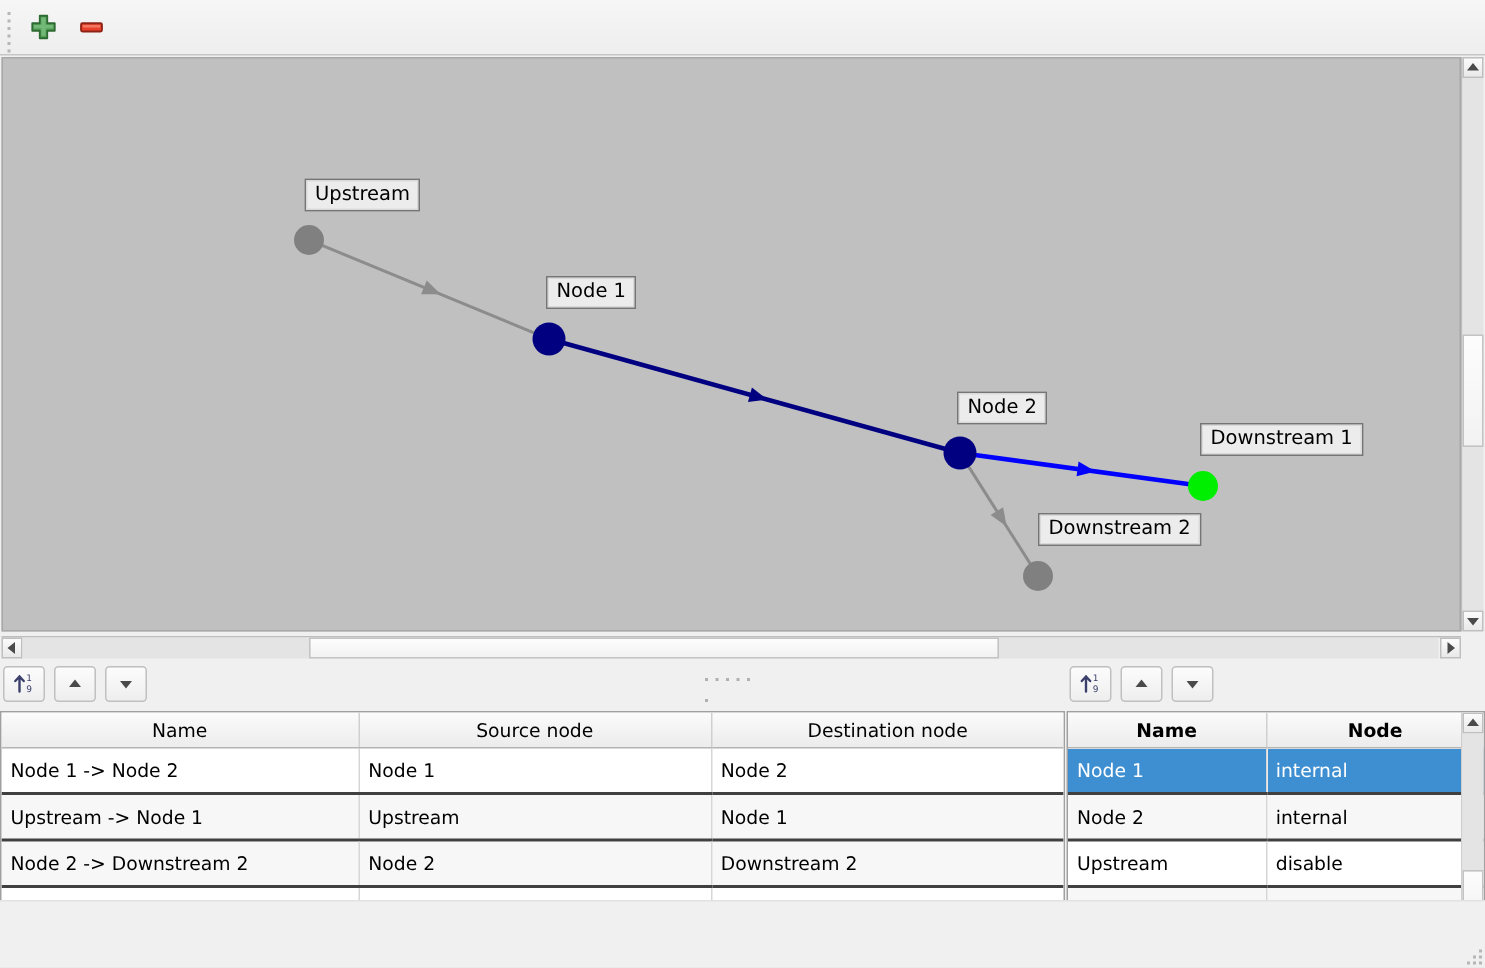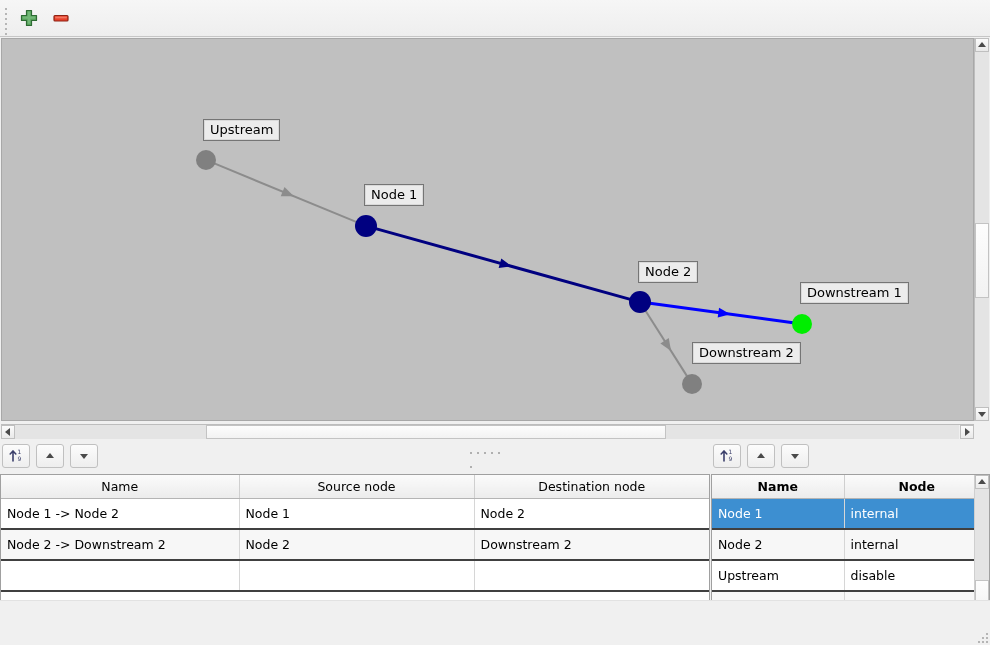--- a/index.html
+++ b/index.html
@@ -364,20 +364,25 @@
           <th style="border-right:none">Destination node</th>
         </tr>
       </thead>
       <tbody id="edges-body">
           <tr class="odd">
             <td>Node 1 -&gt; Node 2</td>
             <td>Node 1</td>
             <td style="border-right: none;">Node 2</td>
           </tr>
           <tr class="even">
+            <td>Upstream -&gt; Node 1</td>
+            <td>Upstream</td>
+            <td style="border-right: none;">Node 1</td>
+          </tr>
+          <tr class="even">
             <td>Node 2 -&gt; Downstream 2</td>
             <td>Node 2</td>
             <td style="border-right: none;">Downstream 2</td>
           </tr>
           <tr>
             <td class="empty-row"></td>
             <td class="empty-row"></td>
             <td class="empty-row" style="border-right: none;"></td>
           </tr>
         </tbody>

